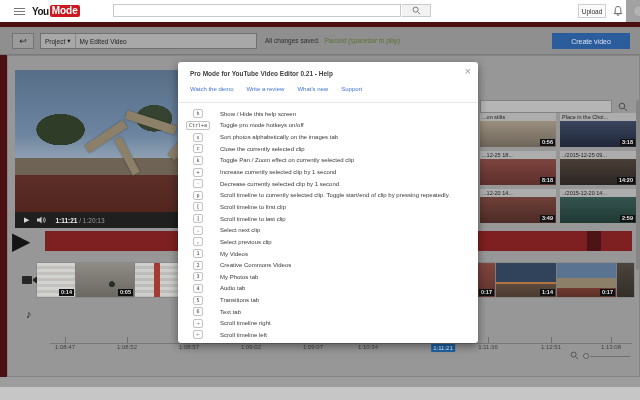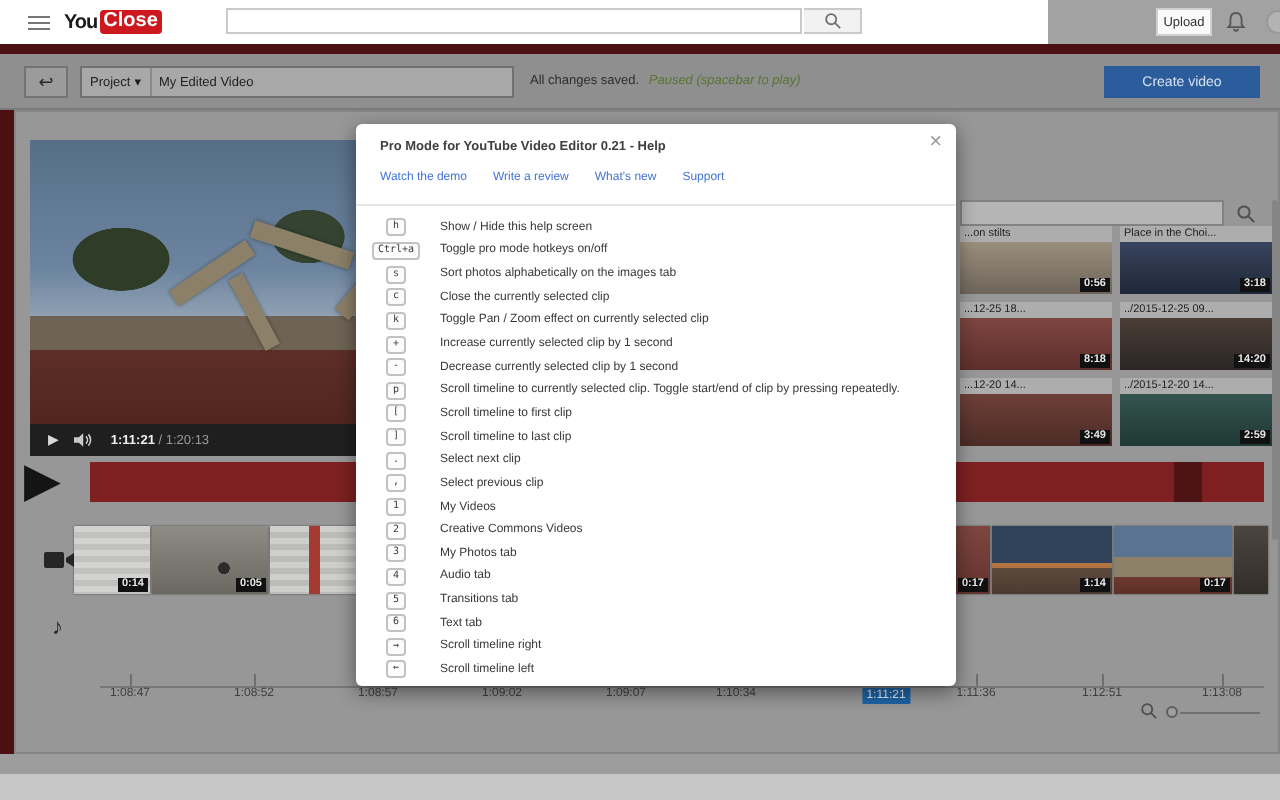--- a/index.html
+++ b/index.html
@@ -1,20 +1,20 @@
 <!DOCTYPE html>
 <html><head>
 <meta charset="utf-8">
 <style>
   html,body{margin:0;padding:0;}
   body{font-family:"Liberation Sans",sans-serif;-webkit-font-smoothing:antialiased;}
   #screen{position:relative;width:640px;height:400px;overflow:hidden;background:#a2a2a2;}
 
   
-  .masthead{position:absolute;left:0;top:0;width:524px;height:22px;background:#ffffff;z-index:5;}
+  .masthead{position:absolute;left:0;top:0;width:626px;height:22px;background:#ffffff;z-index:5;}
   .hamburger{position:absolute;left:14px;top:8px;width:11px;height:7px;cursor:pointer;}
   .hamburger div{height:1px;background:#757575;margin-bottom:2px;}
   .logo{position:absolute;left:32px;top:4px;height:14px;display:flex;align-items:center;}
   .logo-you{font-size:10px;font-weight:bold;color:#1a1a1a;letter-spacing:-0.5px;}
   .logo-tube{font-size:10px;font-weight:bold;color:#ffffff;background:#cc181e;border-radius:2px;padding:0px 2px;margin-left:1px;line-height:12px;}
   .hsearch{position:absolute;left:113px;top:4px;width:288px;height:13px;border:1px solid #c9c9c9;background:#fff;box-sizing:border-box;font-size:7px;padding:0 3px;outline:none;}
   .hsearch-btn{position:absolute;left:402px;top:4px;width:29px;height:13px;border:1px solid #c9c9c9;border-left:none;background:#f2f2f2;box-sizing:border-box;display:flex;align-items:center;justify-content:center;cursor:pointer;}
   .upload-btn{position:absolute;left:578px;top:4px;width:28px;height:14px;border:1px solid #cfcfcf;background:#fafafa;box-sizing:border-box;font-size:6.5px;color:#333;display:flex;align-items:center;justify-content:center;cursor:pointer;}
   .bell{position:absolute;left:612px;top:5px;width:12px;height:12px;}
   .avatar{position:absolute;left:633px;top:5px;width:12px;height:12px;border-radius:50%;background:#b3b3b3;border:1px solid #9a9a9a;box-sizing:border-box;}
@@ -116,21 +116,21 @@
 <div id="screen">
 
   <div class="masthead">
     <div class="hamburger">
         <div></div>
         <div></div>
         <div></div>
       </div>
     <div class="logo">
       <span class="logo-you">You</span>
-      <span class="logo-tube">Close</span>
+      <span class="logo-tube">Mode</span>
     </div>
     <input class="hsearch" placeholder="" style="">
     <div class="hsearch-btn">
       <span>
         <svg width="9" height="9" viewBox="0 0 10 10">
             <circle cx="4" cy="4" r="2.8" fill="none" stroke="#707070" stroke-width="1"></circle>
             <line x1="6.2" y1="6.2" x2="9" y2="9" stroke="#707070" stroke-width="1"></line>
           </svg>
       </span>
     </div>

